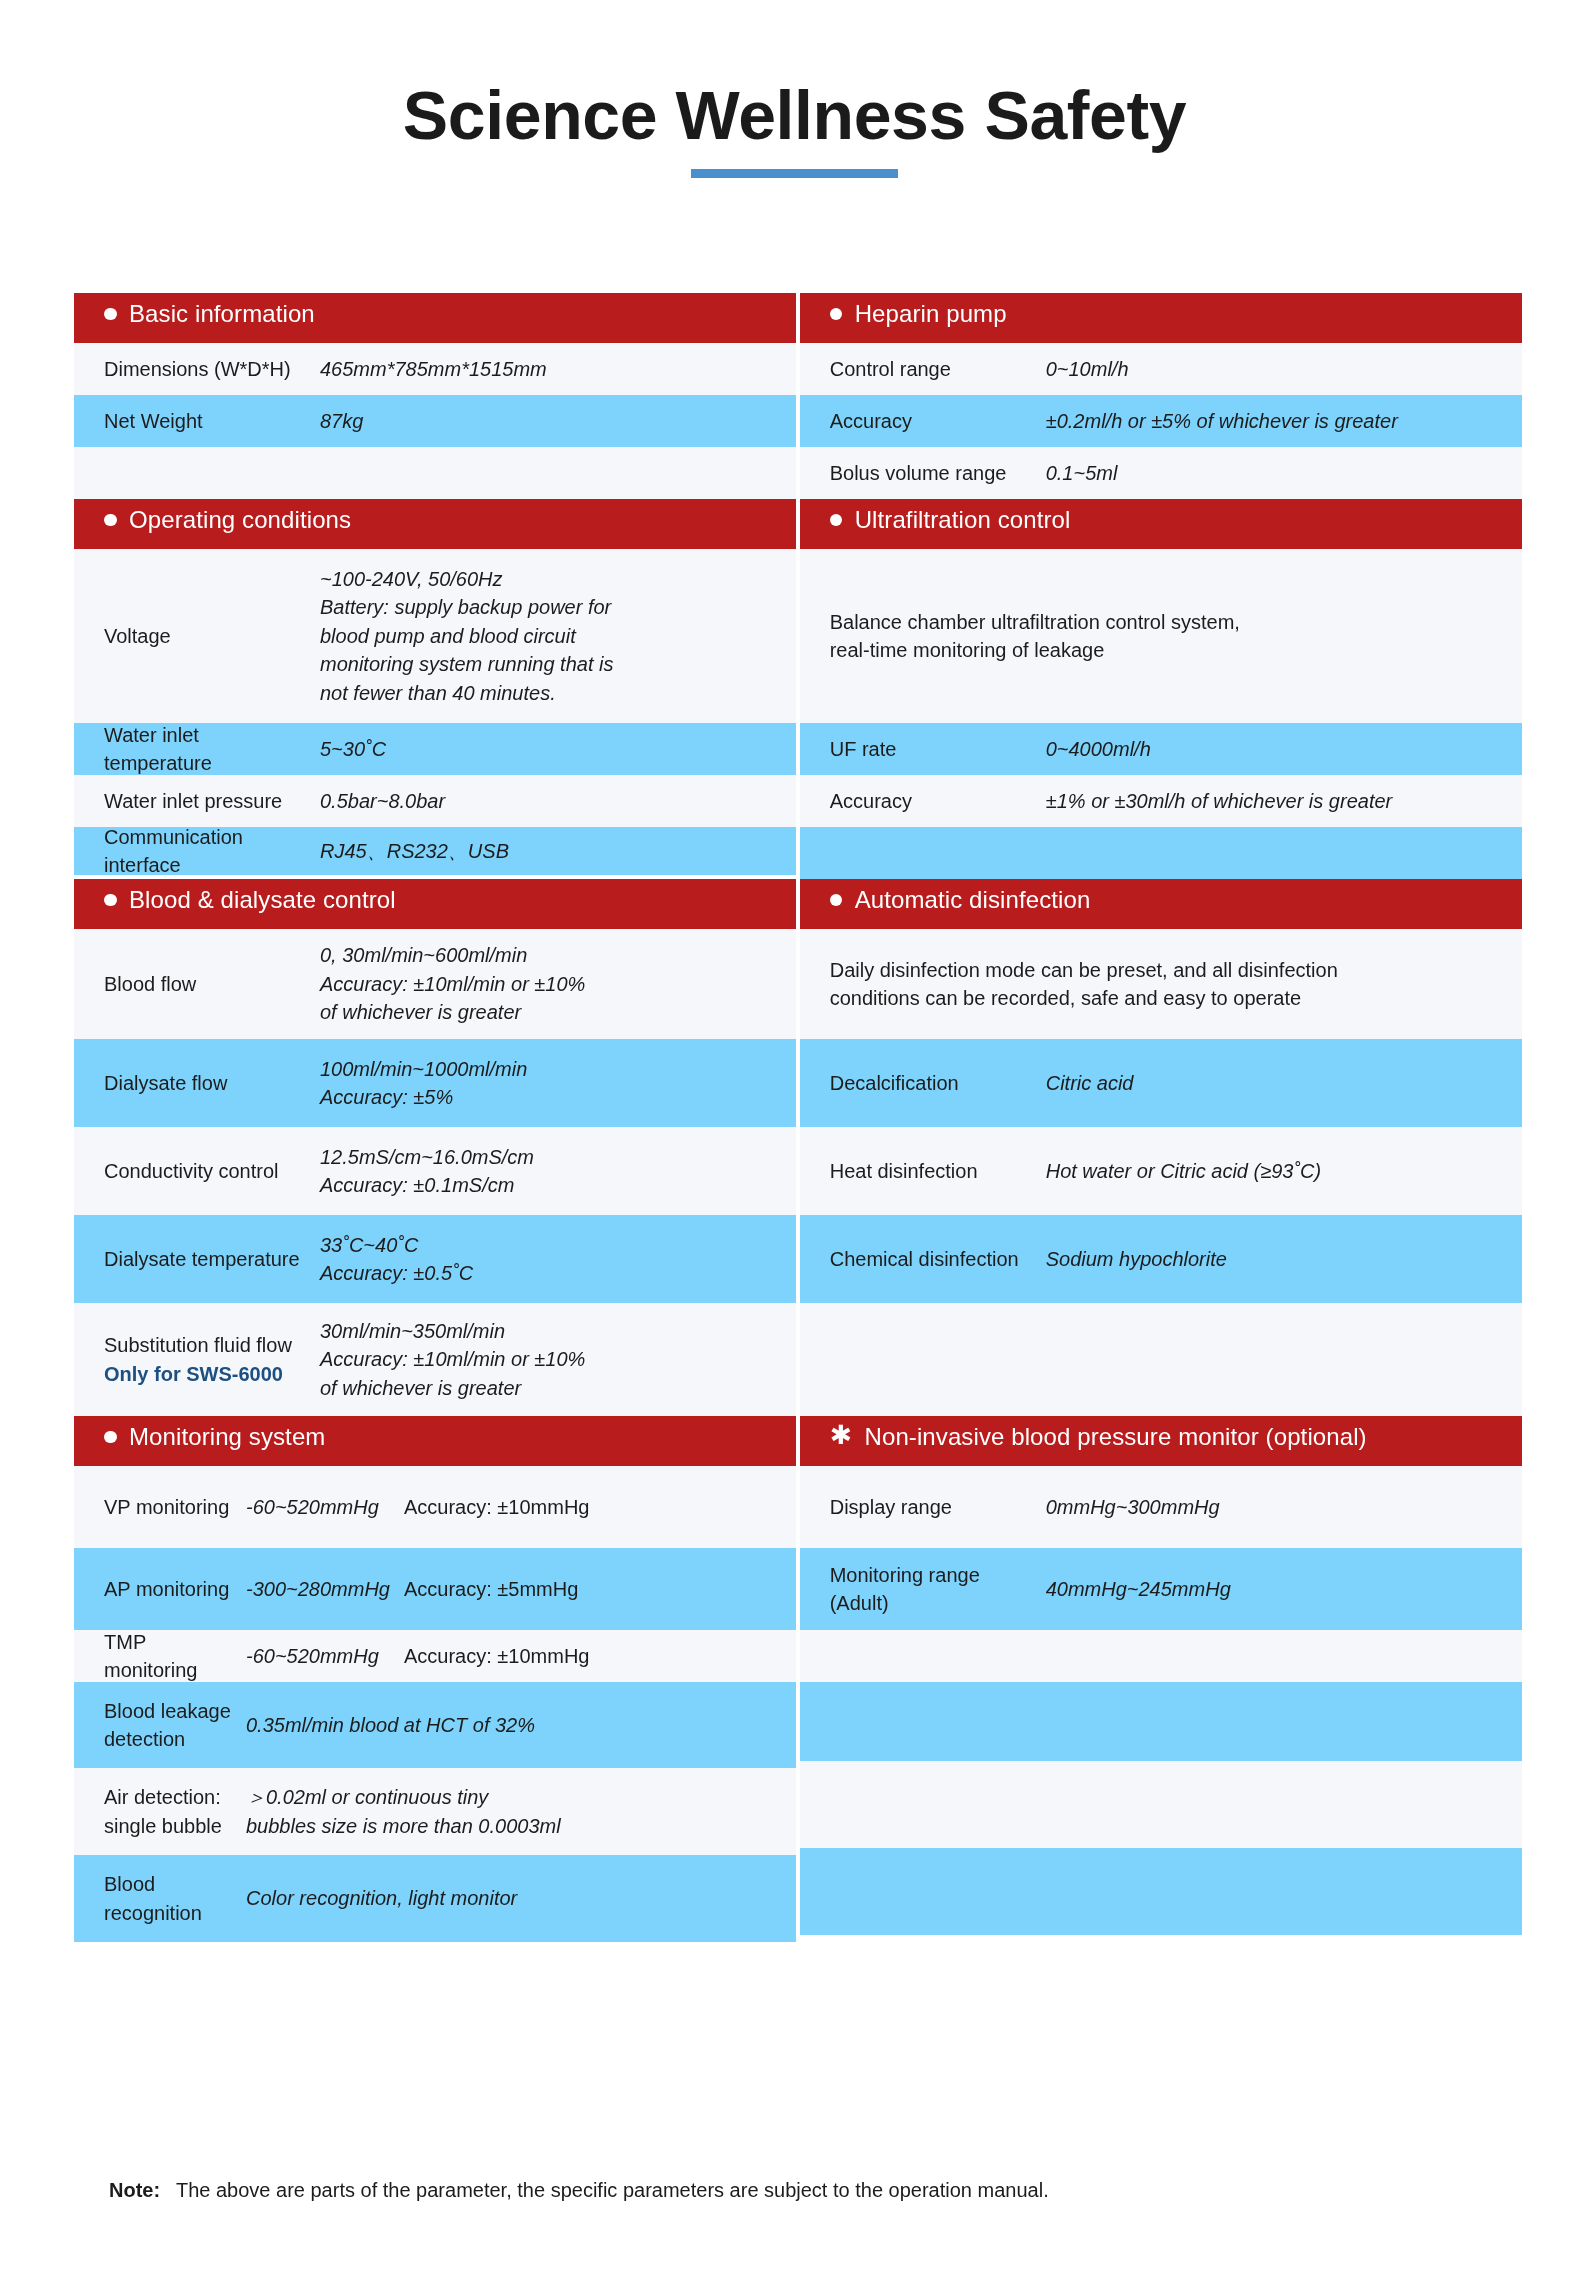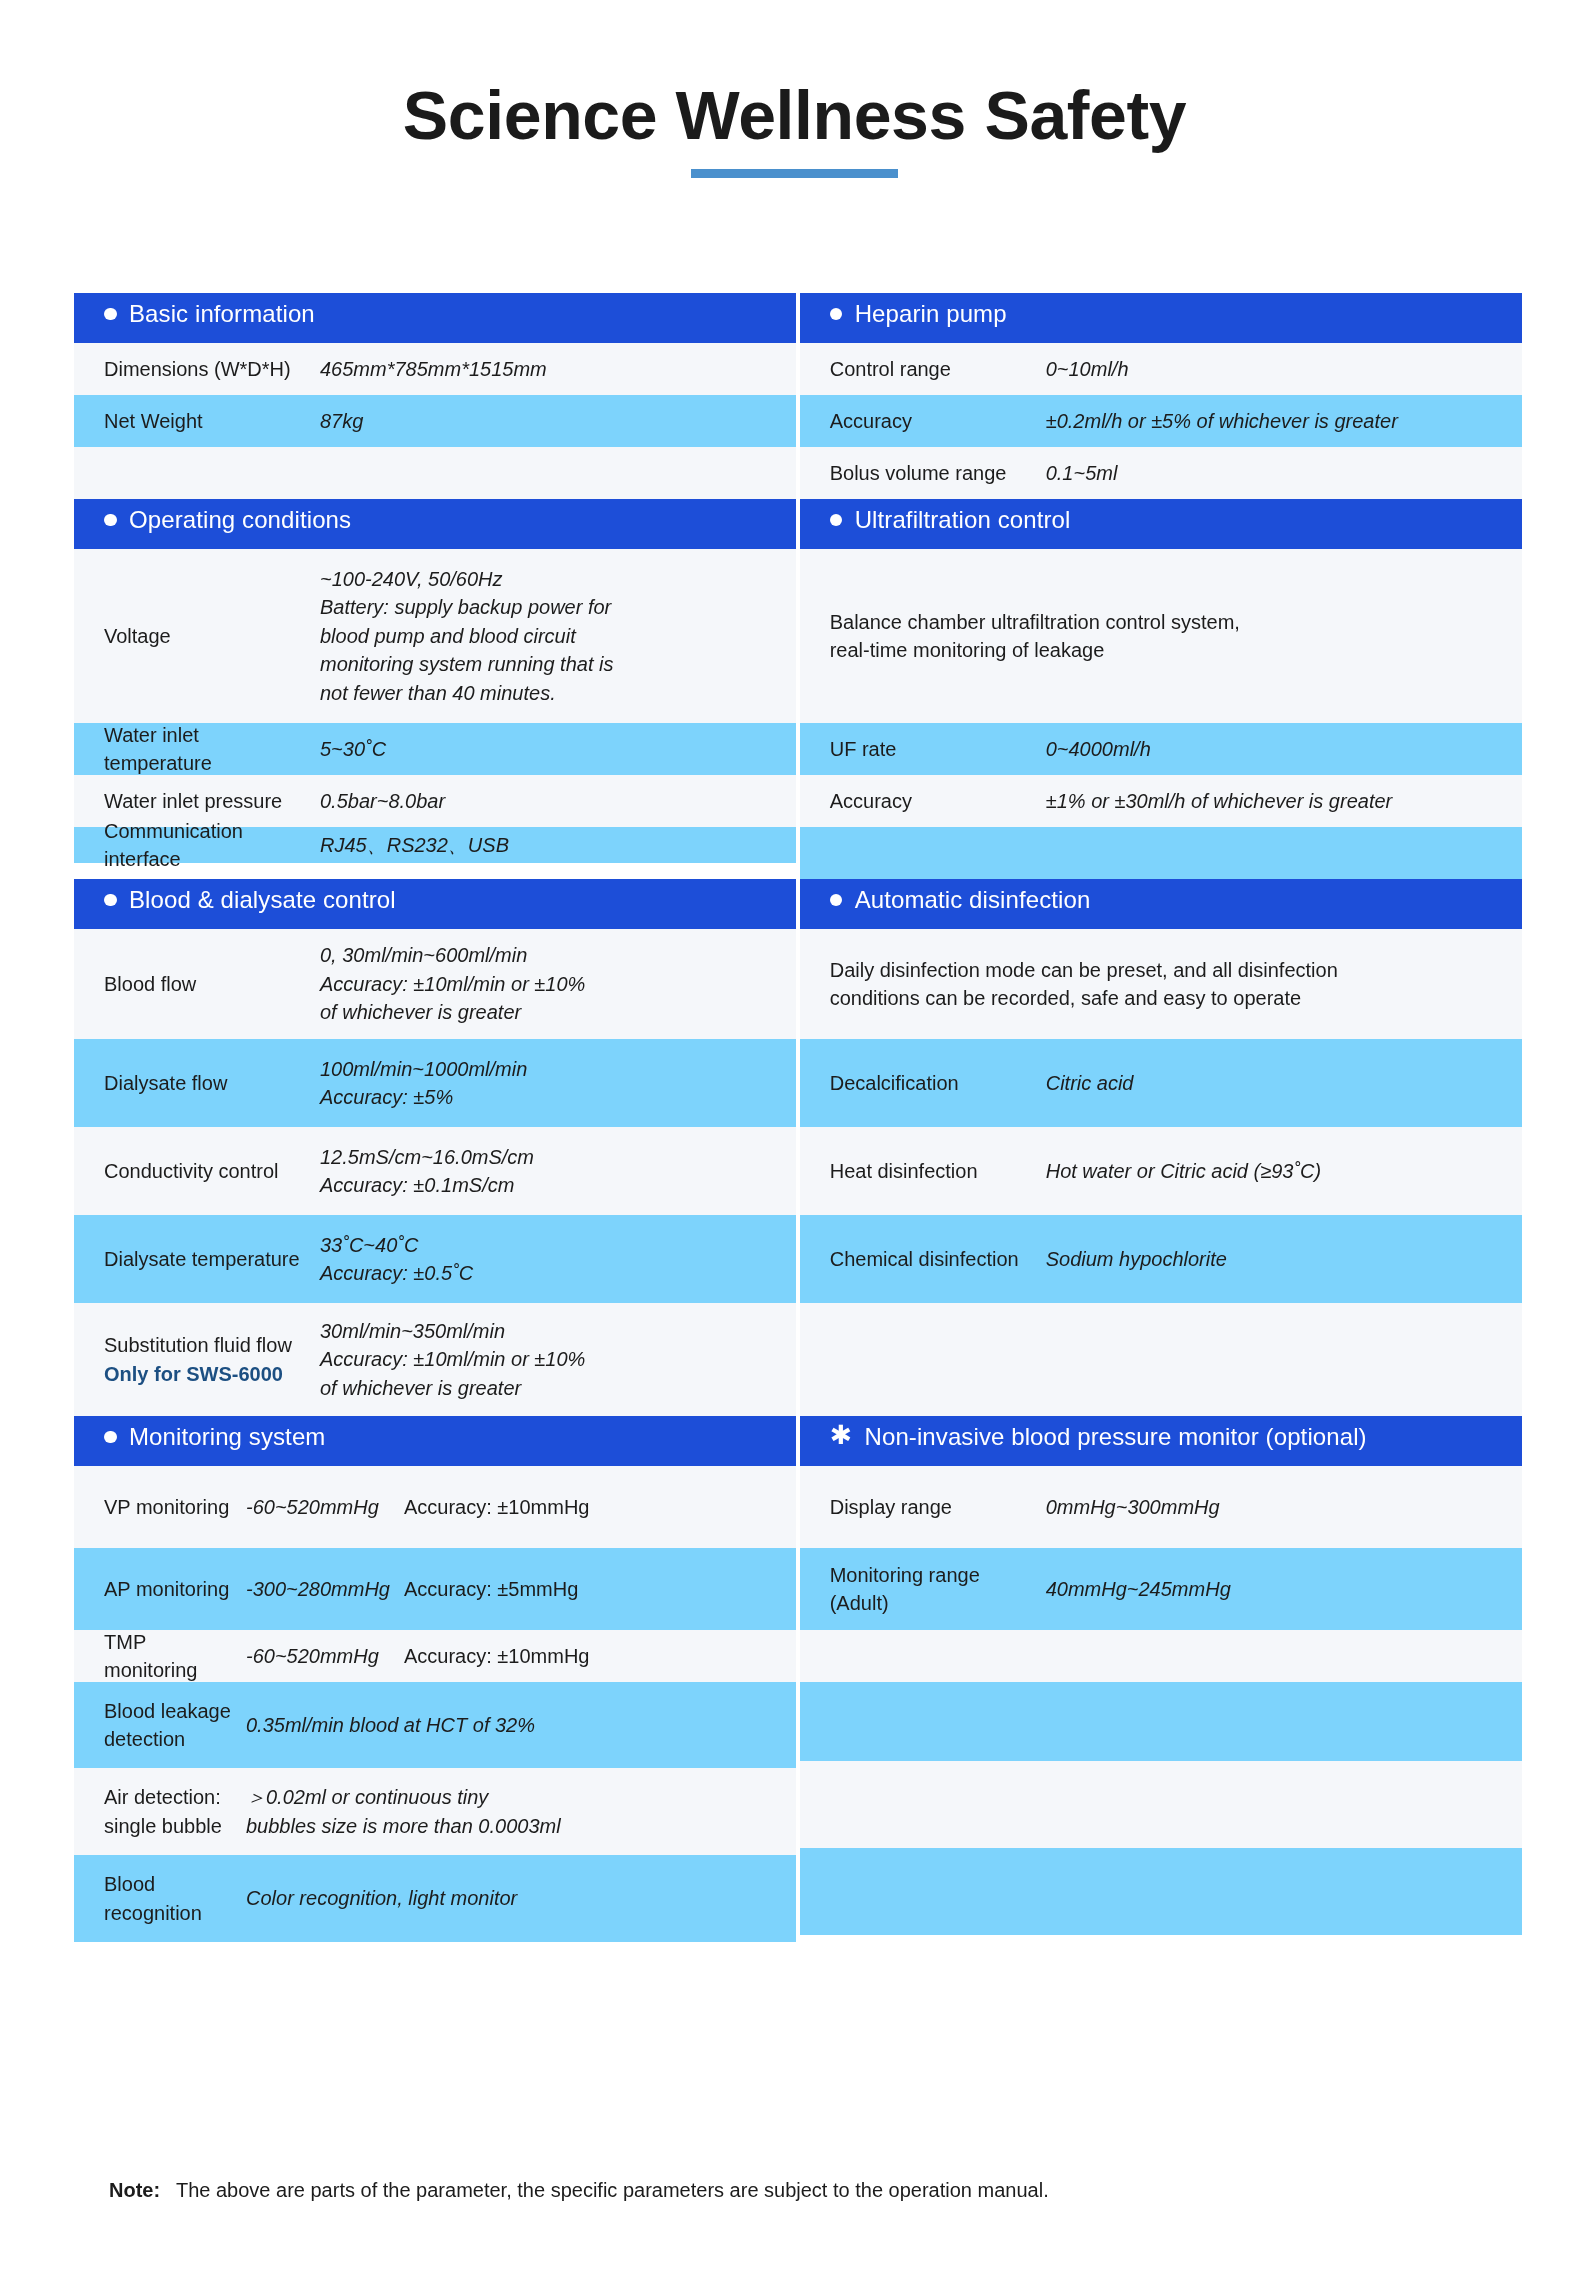--- a/index.html
+++ b/index.html
@@ -38,21 +38,21 @@
     width: 100%;
     gap: 3.7px;
   }
   .col {
     width: 722px;
     flex: 0 0 722px;
   }
 
   
   .sec-head {
-    background: #1d4ed8;
+    background: #b91c1c;
     color: #ffffff;
     display: flex;
     align-items: center;
     padding: 0 0 8px 30px;
     font-size: 24px;
     letter-spacing: 0.1px;
     height: 50px;
   }
   .sec-head .bullet {
     display: inline-block;
@@ -169,21 +169,21 @@
 not fewer than 40 minutes.</span>
       </div>
       <div class="row even" style="height:52px">
         <span class="k">Water inlet temperature</span>
         <span class="v">5~30˚C</span>
       </div>
       <div class="row odd" style="height:52px">
         <span class="k">Water inlet pressure</span>
         <span class="v">0.5bar~8.0bar</span>
       </div>
-      <div class="row even" style="height:36px">
+      <div class="row even" style="height:48px">
         <span class="k">Communication interface</span>
         <span class="v">RJ45、RS232、USB</span>
       </div>
     </div>
     <div class="col">
       <div class="sec-head">
         <span class="bullet"></span>
         <span>Ultrafiltration control</span>
       </div>
       <div class="row odd" style="height:174px">

